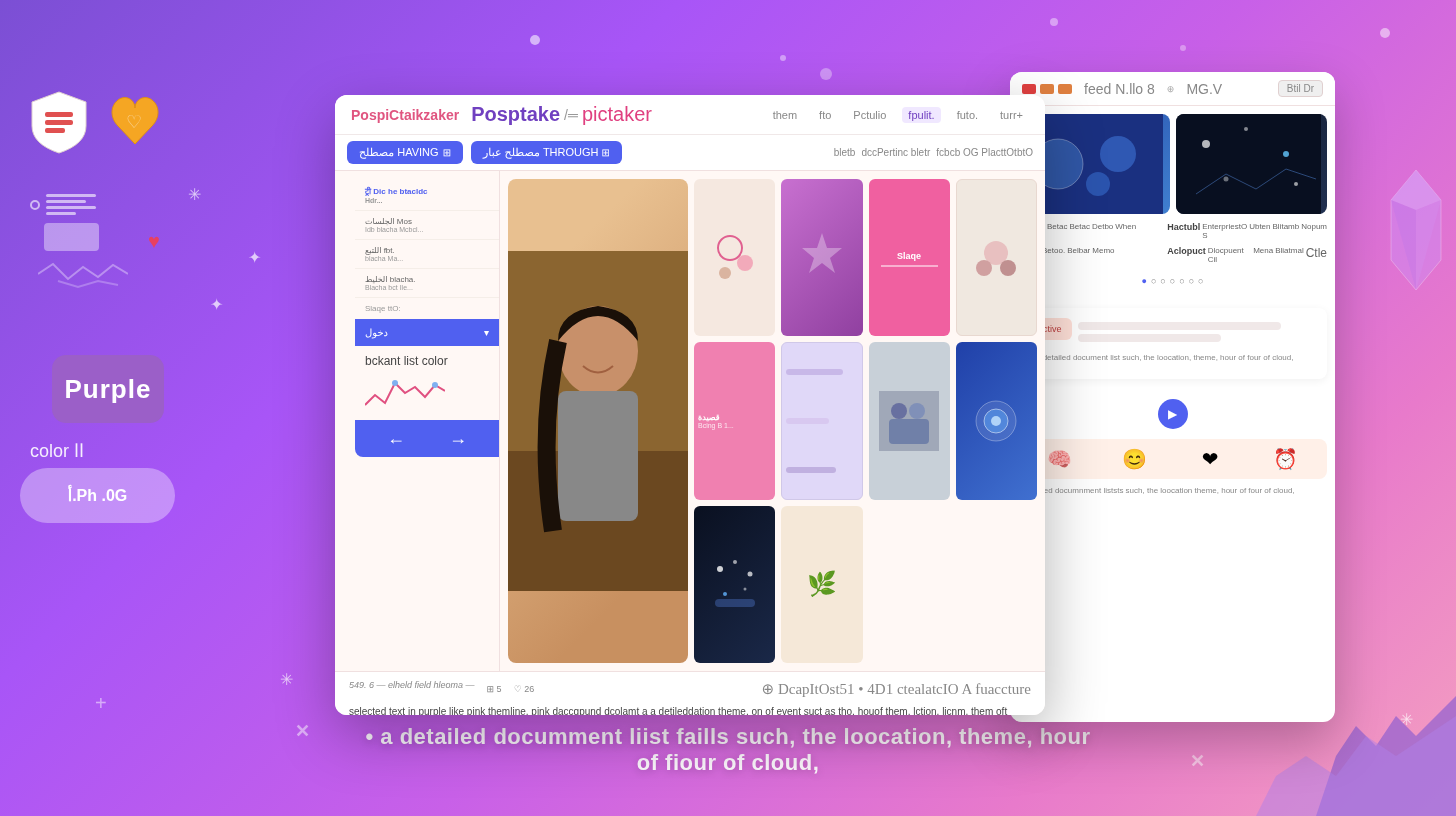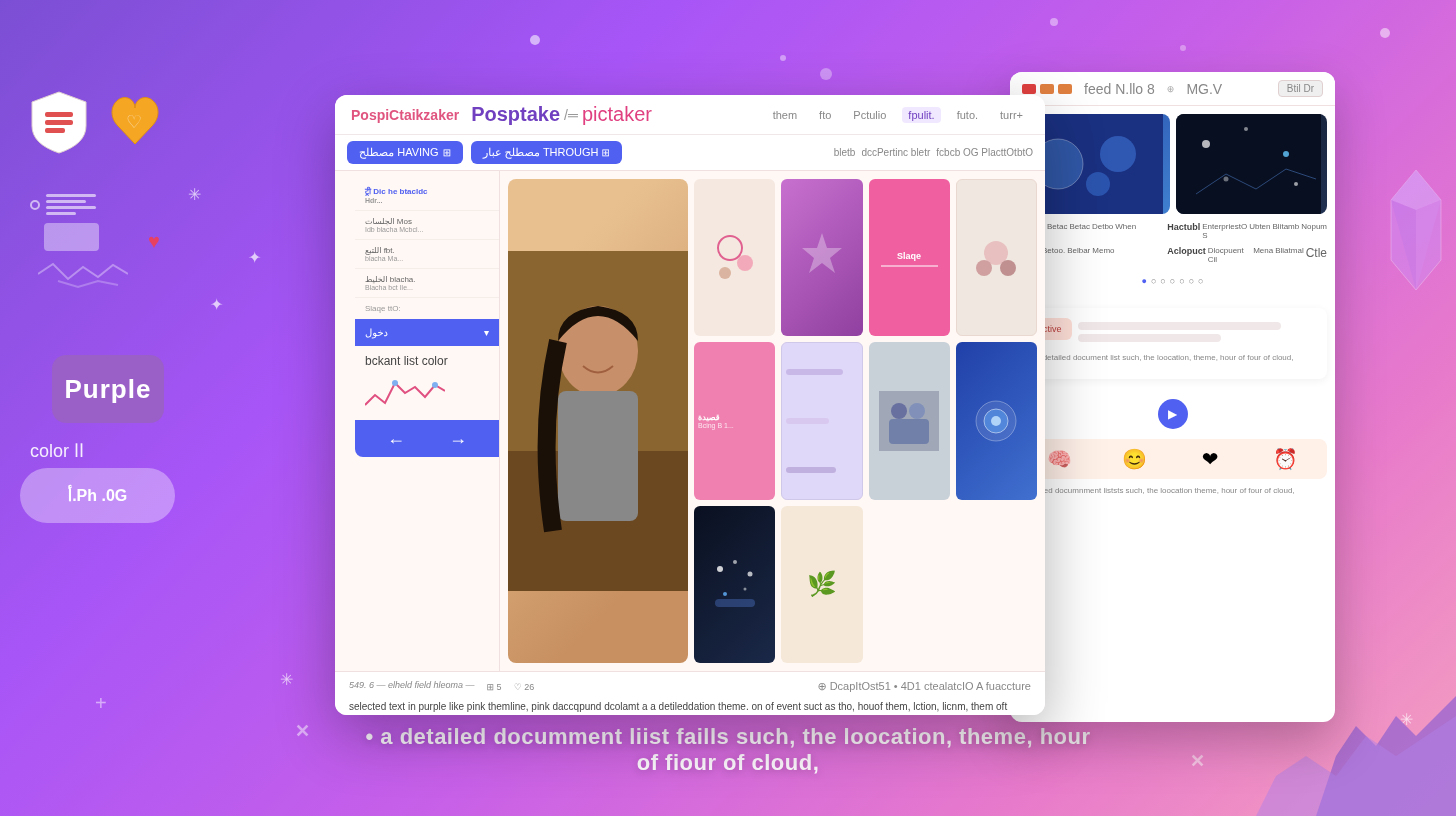--- a/index.html
+++ b/index.html
@@ -816,21 +816,21 @@
       </div>
     </div>
   </div>
 
   <div class="bottom-panel">
     <div class="bottom-actions">
       <span style="font-size:9px;color:#888;font-style:italic;">549. 6 — elheld field hleoma —</span>
       <span class="action-icon">⊞ 5</span>
       <span class="action-icon">♡ 26</span>
       <span style="flex:1;"></span>
-      <span style="font-size:11px;color:#888;">⊕ DcapItOst51 • 4D1 ctealatcIO A fuaccture</span>
+      <span style="font-size:15px;color:#888;font-family:Liberation Serif, serif;">⊕ DcapItOst51 • 4D1 ctealatcIO A fuaccture</span>
     </div>
     <div class="description-text">
       <span>selected text in purple like pink themline, pink daccqpund dcolamt a a detileddation theme. on of event suct as tho, houof them, lction, licnm, them oft cloud,</span>
     </div>
 
   </div>
 </div>
 
 <div class="second-window">
   <div class="sw-header">

